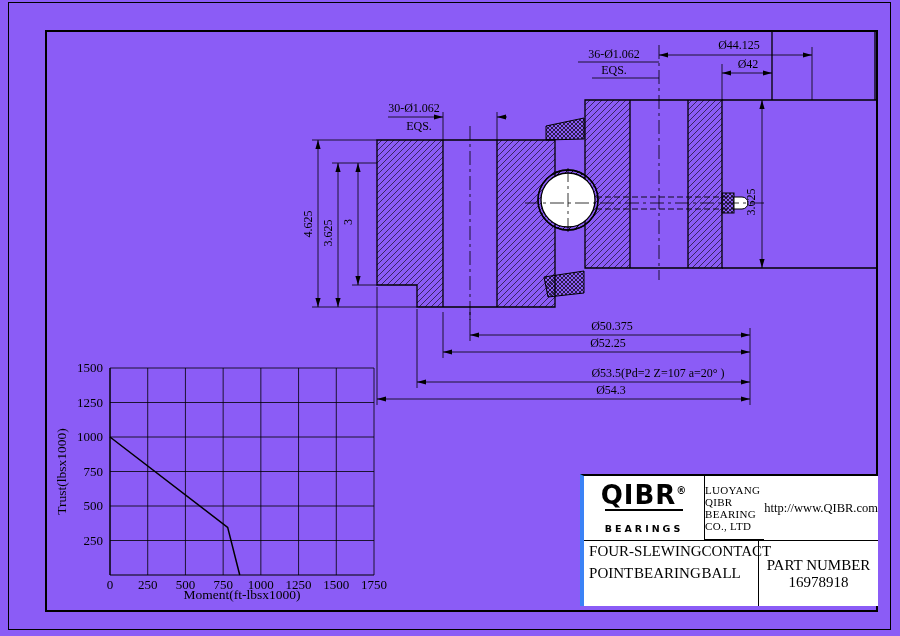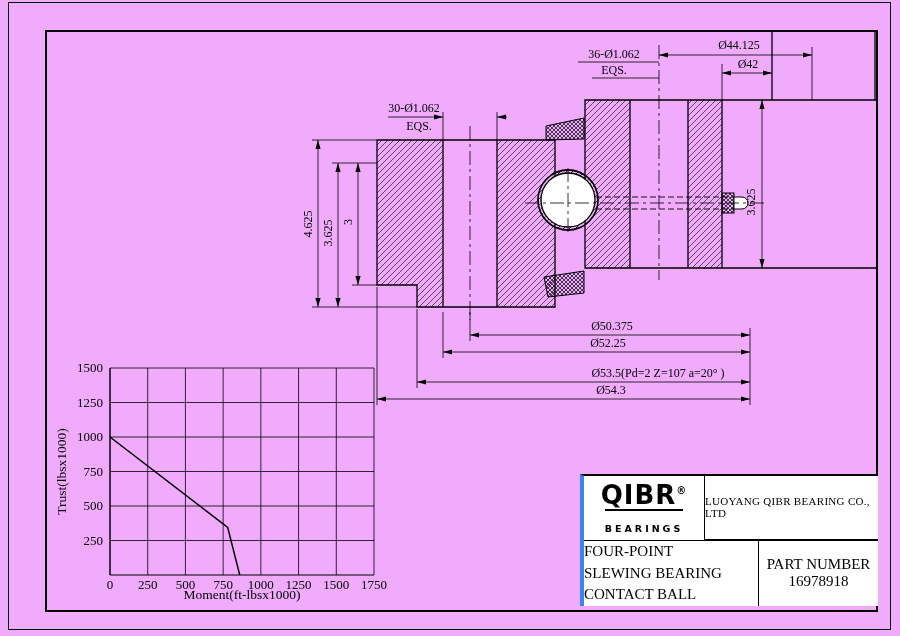--- a/index.html
+++ b/index.html
@@ -1,17 +1,17 @@
 <!DOCTYPE html>
 <html><head>
 <meta charset="utf-8">
 <style>
   html,body{margin:0;padding:0;background:#fff;}
   body{width:900px;height:636px;position:relative;font-family:"Liberation Serif",serif;color:#000;}
-  .page{position:absolute;inset:0;background:#f0abfc;overflow:hidden;text-decoration:underline;}
+  .page{position:absolute;inset:0;background:#8b5cf6;overflow:hidden;text-decoration:underline;}
   .outer-border{position:absolute;left:8px;top:2px;width:883px;height:628px;border:1px solid #000;box-sizing:border-box;}
   .frame{position:absolute;left:45px;top:30px;width:833px;height:582px;border:2px solid #000;box-sizing:border-box;}
   svg.sheet{position:absolute;left:0;top:0;}
   svg text{font-family:"Liberation Serif",serif;font-size:12px;fill:#000;}
   .thin{stroke:#000;stroke-width:0.8;}
   .med{stroke:#000;stroke-width:1.3;}
   .cl{stroke:#000;stroke-width:0.8;stroke-dasharray:14 4 3 4;}
   .hid{stroke:#000;stroke-width:0.9;stroke-dasharray:6 3;}
   .arrows polygon{fill:#000;stroke:none;}
   #chart .grid{stroke:#000;stroke-width:0.8;}
@@ -23,21 +23,21 @@
   .tblock{position:absolute;left:580px;top:474px;width:298px;height:132px;border-left:4px solid #3b82f6;border-top:2px solid #000;box-sizing:border-box;display:flex;flex-direction:column;background:#fff;}
   .tb-top{height:64px;display:flex;border-bottom:1.5px solid #000;}
   .tb-logo{width:120px;border-right:1.5px solid #000;display:flex;flex-direction:column;align-items:center;justify-content:center;}
   .logo-main{font-family:"DejaVu Sans",sans-serif;font-weight:900;font-size:26px;letter-spacing:1px;line-height:1;}
   .logo-main sup{font-size:10px;font-weight:700;}
   .logo-sub{font-family:"DejaVu Sans",sans-serif;font-weight:700;font-size:9.5px;letter-spacing:3px;border-top:2px solid #000;padding-top:12px;margin-top:1px;}
   .tb-company{flex:1;display:flex;flex-direction:row;}
   .tb-company-name{flex:1;display:flex;align-items:center;justify-content:center;border-bottom:1px solid #000;font-size:11px;letter-spacing:0.3px;}
   .tb-company-url{flex:1;display:flex;align-items:center;justify-content:center;font-size:12.5px;}
   .tb-bottom{flex:1;display:flex;}
-  .tb-product{width:175px;border-right:1.5px solid #000;box-sizing:border-box;display:flex;flex-direction:column;justify-content:center;font-size:15px;line-height:1.45;}
+  .tb-product{width:175px;border-right:1.5px solid #000;box-sizing:border-box;display:flex;justify-content:center;padding-left:18px;font-size:15px;line-height:1.45;}
   .tb-part{flex:1;display:flex;flex-direction:column;align-items:center;justify-content:center;font-size:15px;}
 </style>
 </head>
 <body>
 
 <div class="page">
   <div class="outer-border"></div>
   <div class="frame"></div>
 
   <svg class="sheet" width="900" height="636" viewBox="0 0 900 636">
@@ -203,20 +203,21 @@
   </svg>
 
   <div class="tblock">
     <div class="tb-top">
       <div class="tb-logo">
         <div class="logo-main"><span>QIBR</span><sup>®</sup></div>
         <div class="logo-sub">BEARINGS</div>
       </div>
       <div class="tb-company">
         <div class="tb-company-name">LUOYANG QIBR BEARING CO., LTD</div>
+        <div class="tb-company-url">http://www.QIBR.com</div>
       </div>
     </div>
     <div class="tb-bottom">
       <div class="tb-product">
         <div>FOUR-POINT</div>
         <div>SLEWING BEARING</div>
         <div>CONTACT BALL</div>
       </div>
       <div class="tb-part">
         <div>PART NUMBER</div>

